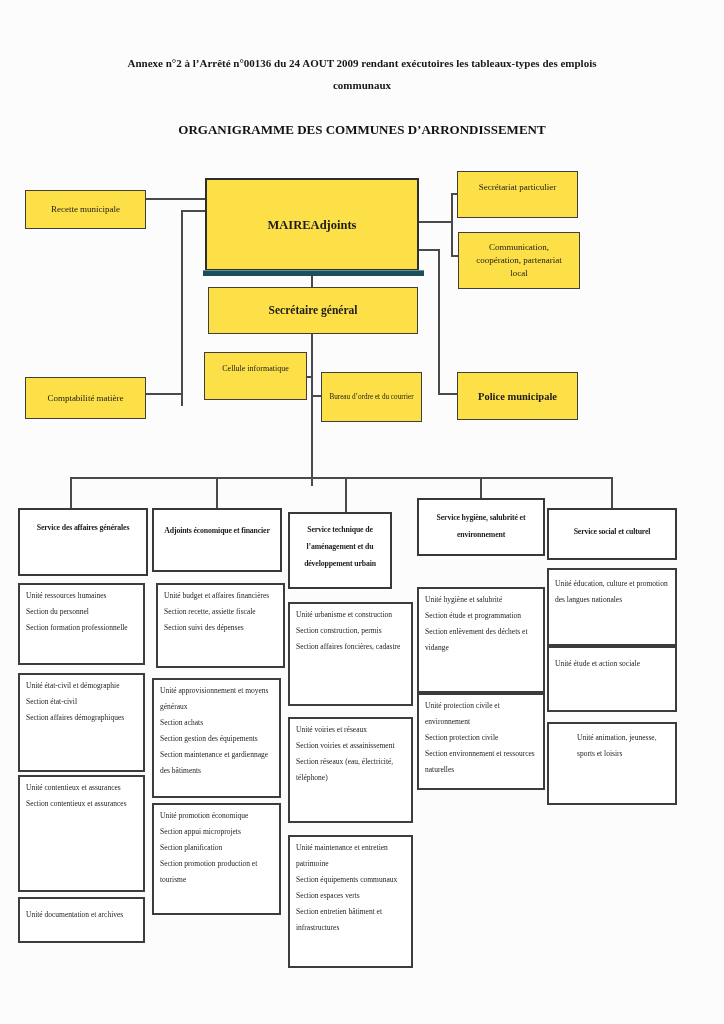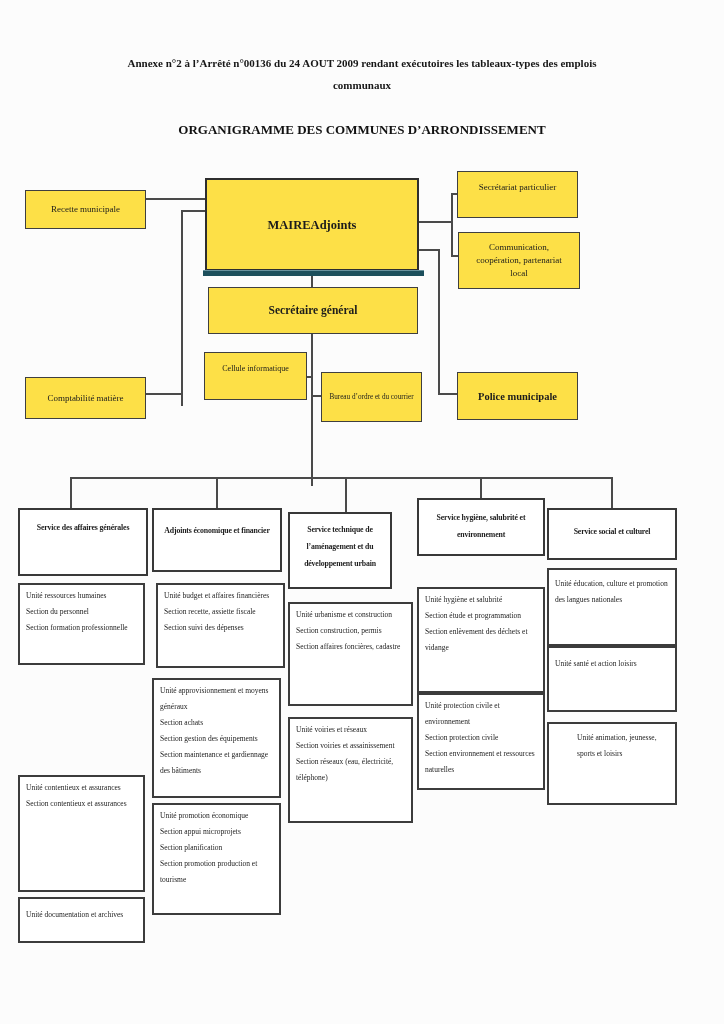--- a/index.html
+++ b/index.html
@@ -142,20 +142,25 @@
   <div class="svc" id="s2">Adjoints économique et financier</div>
   <div class="svc" id="s3">Service technique de l’aménagement et du développement urbain</div>
   <div class="svc" id="s4">Service hygiène, salubrité et environnement</div>
   <div class="svc" id="s5">Service social et culturel</div>
 
   <div class="unit" id="u11">
     <div class="u-title">Unité ressources humaines</div>
     <div class="u-sec">Section du personnel</div>
     <div class="u-sec">Section formation professionnelle</div>
   </div>
+  <div class="unit" id="u12">
+    <div class="u-title">Unité état-civil et démographie</div>
+    <div class="u-sec">Section état-civil</div>
+    <div class="u-sec">Section affaires démographiques</div>
+  </div>
   <div class="unit" id="u13">
     <div class="u-title">Unité contentieux et assurances</div>
     <div class="u-sec">Section contentieux et assurances</div>
   </div>
   <div class="unit" id="u14">
     <div class="u-title">Unité documentation et archives</div>
   </div>
 
   <div class="unit" id="u21">
     <div class="u-title">Unité budget et affaires financières</div>
@@ -178,35 +183,41 @@
   <div class="unit" id="u31">
     <div class="u-title">Unité urbanisme et construction</div>
     <div class="u-sec">Section construction, permis</div>
     <div class="u-sec">Section affaires foncières, cadastre</div>
   </div>
   <div class="unit" id="u32">
     <div class="u-title">Unité voiries et réseaux</div>
     <div class="u-sec">Section voiries et assainissement</div>
     <div class="u-sec">Section réseaux (eau, électricité, téléphone)</div>
   </div>
+  <div class="unit" id="u33">
+    <div class="u-title">Unité maintenance et entretien patrimoine</div>
+    <div class="u-sec">Section équipements communaux</div>
+    <div class="u-sec">Section espaces verts</div>
+    <div class="u-sec">Section entretien bâtiment et infrastructures</div>
+  </div>
 
   <div class="unit" id="u41">
     <div class="u-title">Unité hygiène et salubrité</div>
     <div class="u-sec">Section étude et programmation</div>
     <div class="u-sec">Section enlèvement des déchets et vidange</div>
   </div>
   <div class="unit" id="u42">
     <div class="u-title">Unité protection civile et environnement</div>
     <div class="u-sec">Section protection civile</div>
     <div class="u-sec">Section environnement et ressources naturelles</div>
   </div>
 
   <div class="unit" id="u51">
     <div class="u-title">Unité éducation, culture et promotion des langues nationales</div>
   </div>
   <div class="unit" id="u52">
-    <div class="u-title">Unité santé et action loisirs</div>
+    <div class="u-title">Unité étude et action sociale</div>
   </div>
   <div class="unit" id="u53">
     <div class="u-title">Unité animation, jeunesse, sports et loisirs</div>
   </div>
 
 </div>
 
 </body></html>

